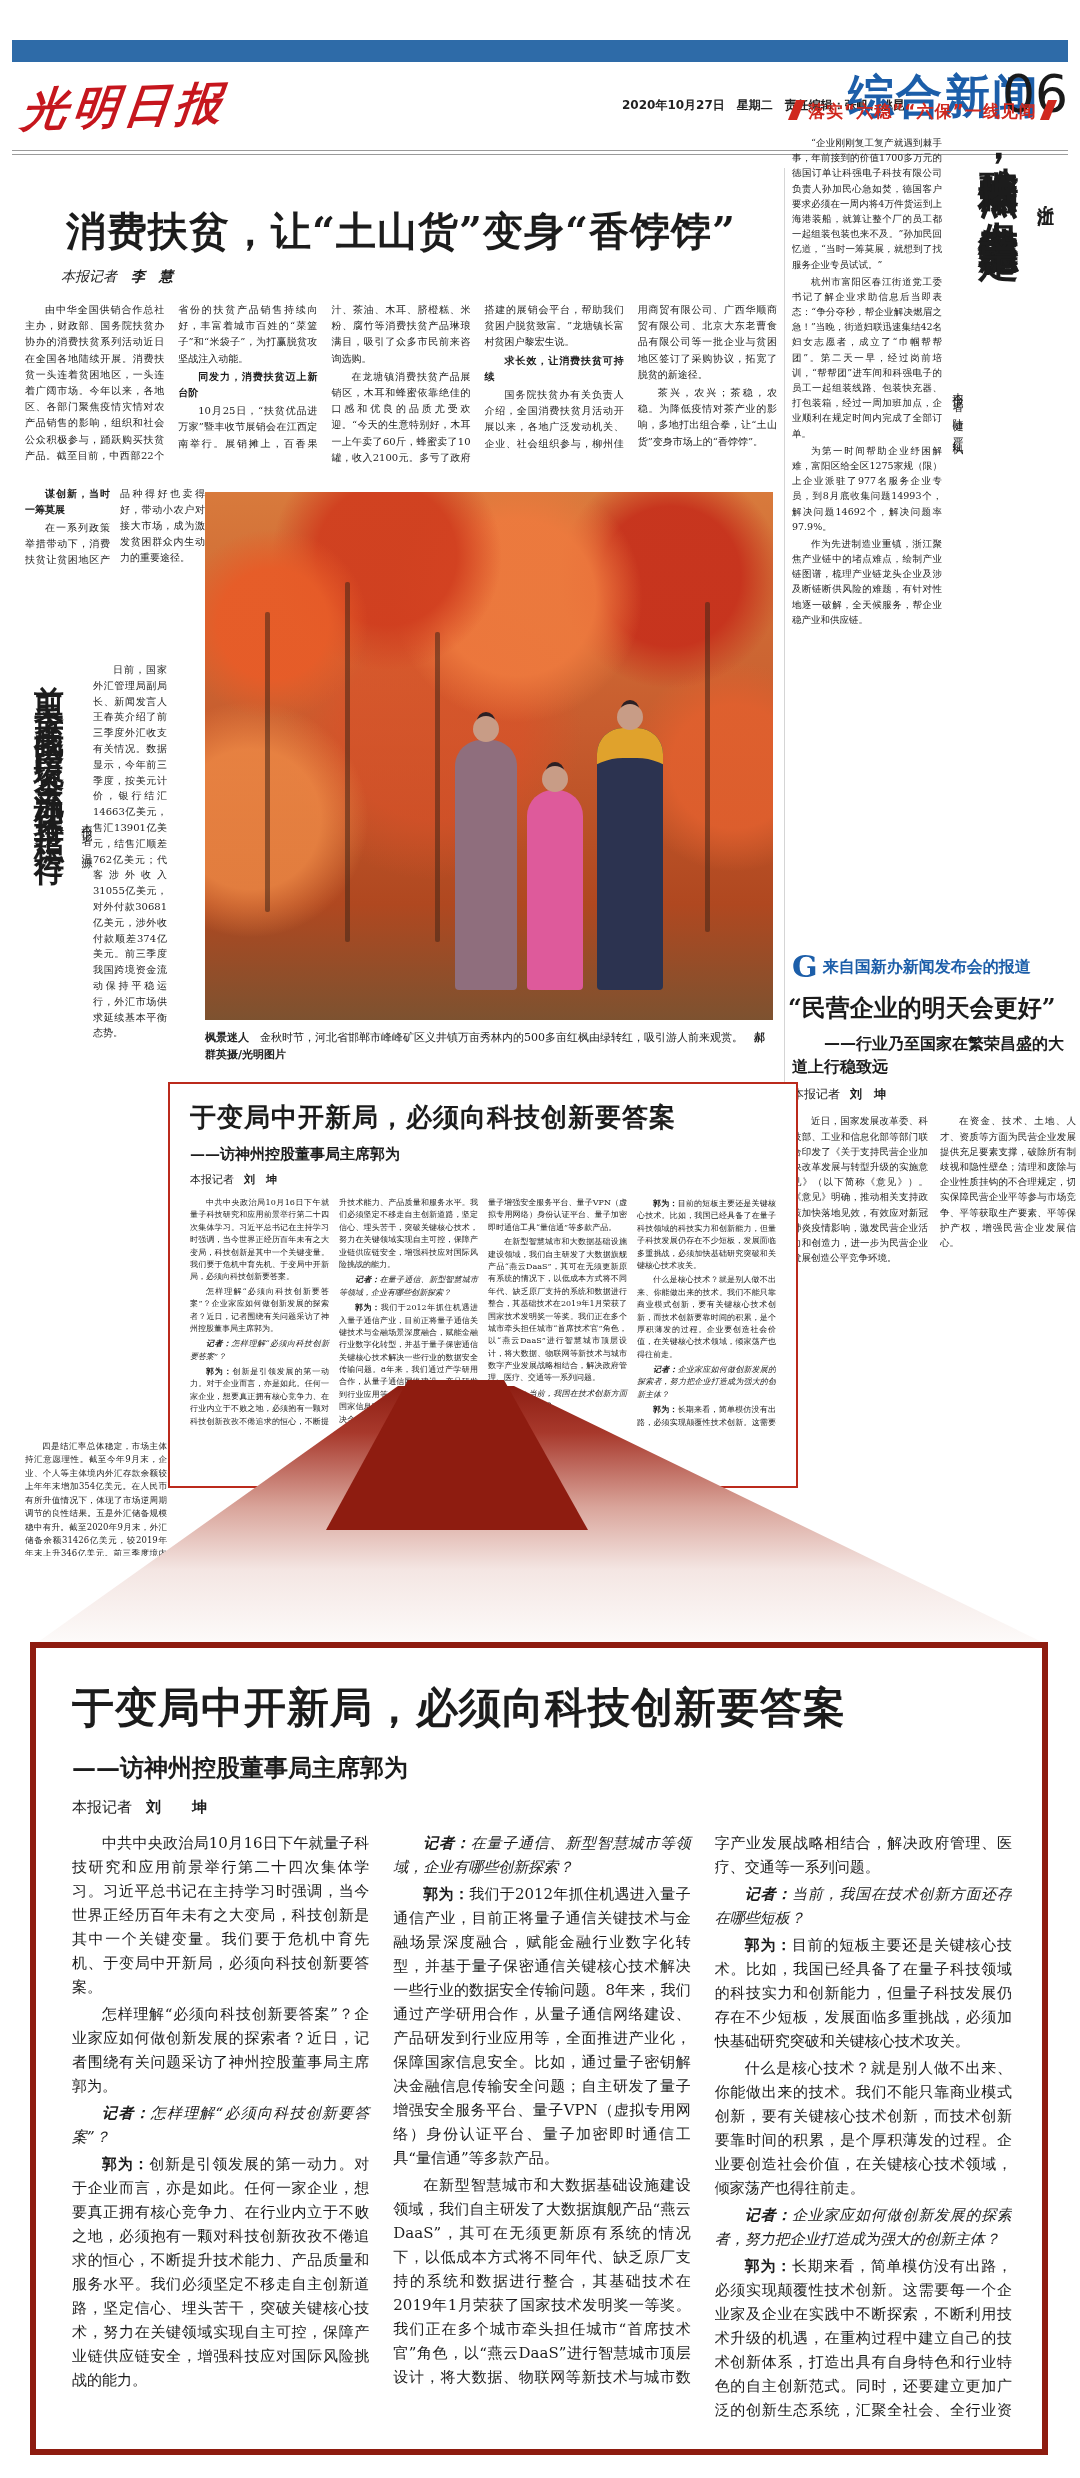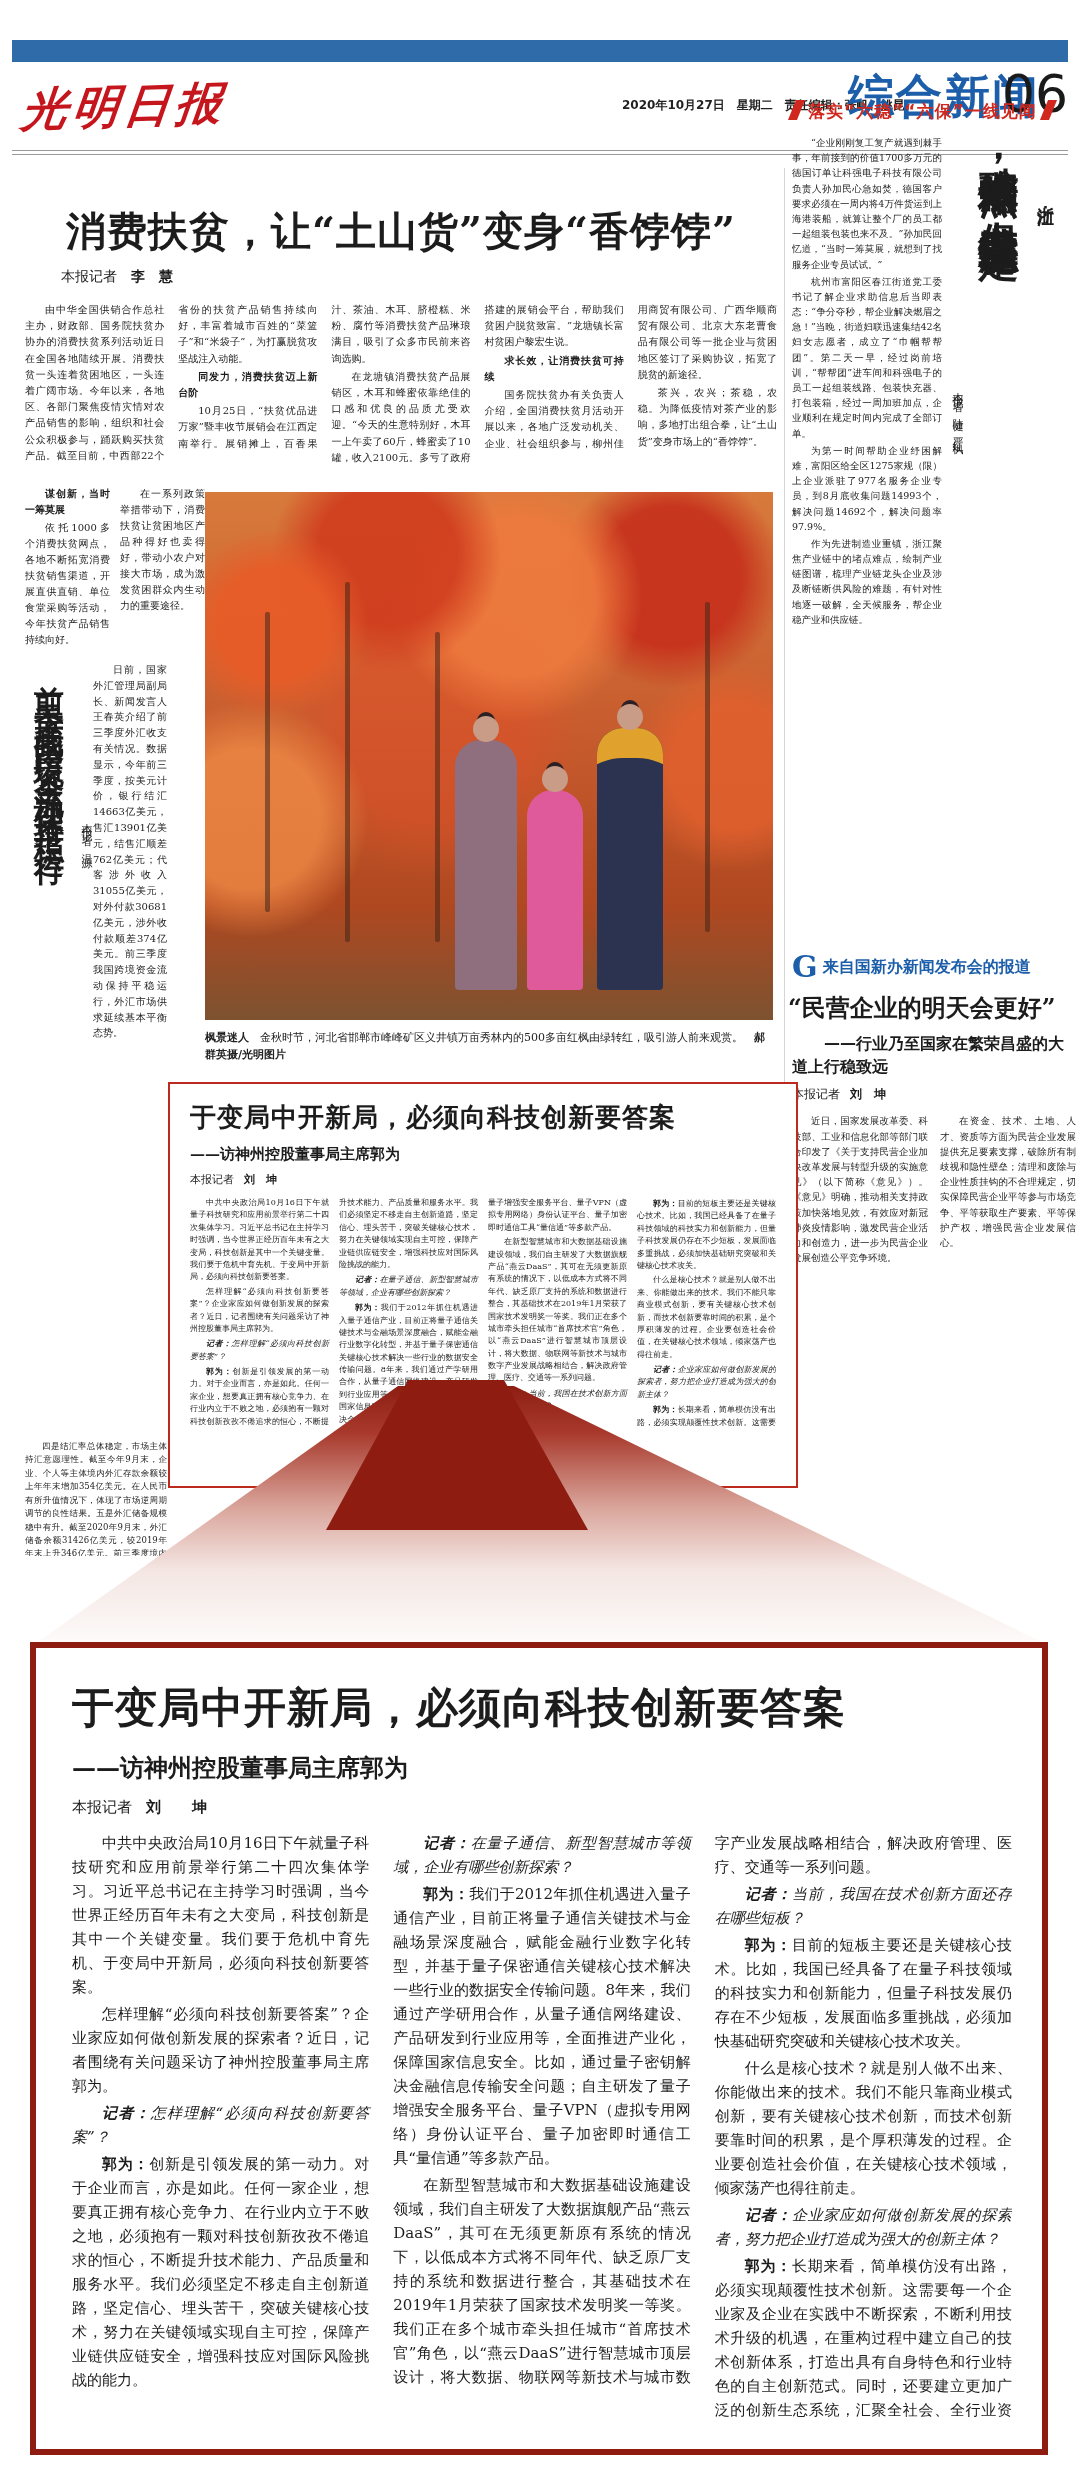--- a/index.html
+++ b/index.html
@@ -18,21 +18,21 @@
   .section-title{position:absolute;left:848px;top:66px;font-size:46px;font-weight:900;color:#1c5ea9;letter-spacing:2px;}
   .pageno{position:absolute;left:1002px;top:64px;font-family:"DejaVu Sans","Liberation Sans",sans-serif;
           font-size:52px;font-weight:400;color:#1a1a1a;}
   .header-rule{position:absolute;left:12px;top:150px;width:1056px;height:5px;
                border-top:1px solid #9a9a9a;border-bottom:1px solid #9a9a9a;}
   .vsep{position:absolute;left:784px;top:168px;width:1px;height:1320px;background:#d5d5d5;}
 
   
   .lead{position:absolute;left:25px;top:168px;width:752px;margin-top:40px;}
   .lead h1{margin:0;font-size:40px;line-height:1.15;text-align:center;letter-spacing:1px;}
-  .byline{margin:14px 0 0 36px;font-size:14px;}
+  .byline{margin:14px 0 0 36px;font-size:14px;font-style:italic;}
   .byline .rep{margin-left:14px;font-weight:bold;}
   .lead-body{margin-top:16px;height:214px;overflow:hidden;column-count:5;column-gap:14px;
              font-size:10px;line-height:1.62;text-align:justify;}
   .lead-cont{position:absolute;left:25px;top:486px;width:180px;height:174px;overflow:hidden;
              column-count:2;column-gap:10px;font-size:10px;line-height:1.6;text-align:justify;}
   .subhead{font-weight:bold;}
 
   
   .forex{position:absolute;left:25px;top:662px;width:142px;height:896px;}
   .forex-row{display:flex;height:774px;}
@@ -136,21 +136,20 @@
         <p class="subhead">同发力，消费扶贫迈上新台阶</p>
         <p>10月25日，“扶贫优品进万家”暨丰收节展销会在江西定南举行。展销摊上，百香果汁、茶油、木耳、脐橙糕、米粉、腐竹等消费扶贫产品琳琅满目，吸引了众多市民前来咨询选购。</p>
         <p>在龙塘镇消费扶贫产品展销区，木耳和蜂蜜依靠绝佳的口感和优良的品质尤受欢迎。“今天的生意特别好，木耳一上午卖了60斤，蜂蜜卖了10罐，收入2100元。多亏了政府搭建的展销会平台，帮助我们贫困户脱贫致富。”龙塘镇长富村贫困户黎宏生说。</p>
         <p class="subhead">求长效，让消费扶贫可持续</p>
         <p>国务院扶贫办有关负责人介绍，全国消费扶贫月活动开展以来，各地广泛发动机关、企业、社会组织参与，柳州佳用商贸有限公司、广西华顺商贸有限公司、北京大东老曹食品有限公司等一批企业与贫困地区签订了采购协议，拓宽了脱贫的新途径。</p>
         <p>茶兴，农兴；茶稳，农稳。为降低疫情对茶产业的影响，多地打出组合拳，让“土山货”变身市场上的“香饽饽”。</p>
       </div>
   </section>
   <div class="lead-cont">
       <p class="subhead">谋创新，当时一筹莫展</p>
-      <p>依托1000多个消费扶贫网点，各地不断拓宽消费扶贫销售渠道，开展直供直销、单位食堂采购等活动，今年扶贫产品销售持续向好。</p>
       <p>在一系列政策举措带动下，消费扶贫让贫困地区产品种得好也卖得好，带动小农户对接大市场，成为激发贫困群众内生动力的重要途径。</p>
     </div>
 
   <section class="forex">
     <div class="forex-row">
       <div class="vert forex-title">前三季度我国跨境资金流动保持平稳运行</div>
       <div class="vert forex-byline">本报记者　温源</div>
       <div class="forex-body">
           <p>日前，国家外汇管理局副局长、新闻发言人王春英介绍了前三季度外汇收支有关情况。数据显示，今年前三季度，按美元计价，银行结汇14663亿美元，售汇13901亿美元，结售汇顺差762亿美元；代客涉外收入31055亿美元，对外付款30681亿美元，涉外收付款顺差374亿美元。前三季度我国跨境资金流动保持平稳运行，外汇市场供求延续基本平衡态势。</p>
         </div>

